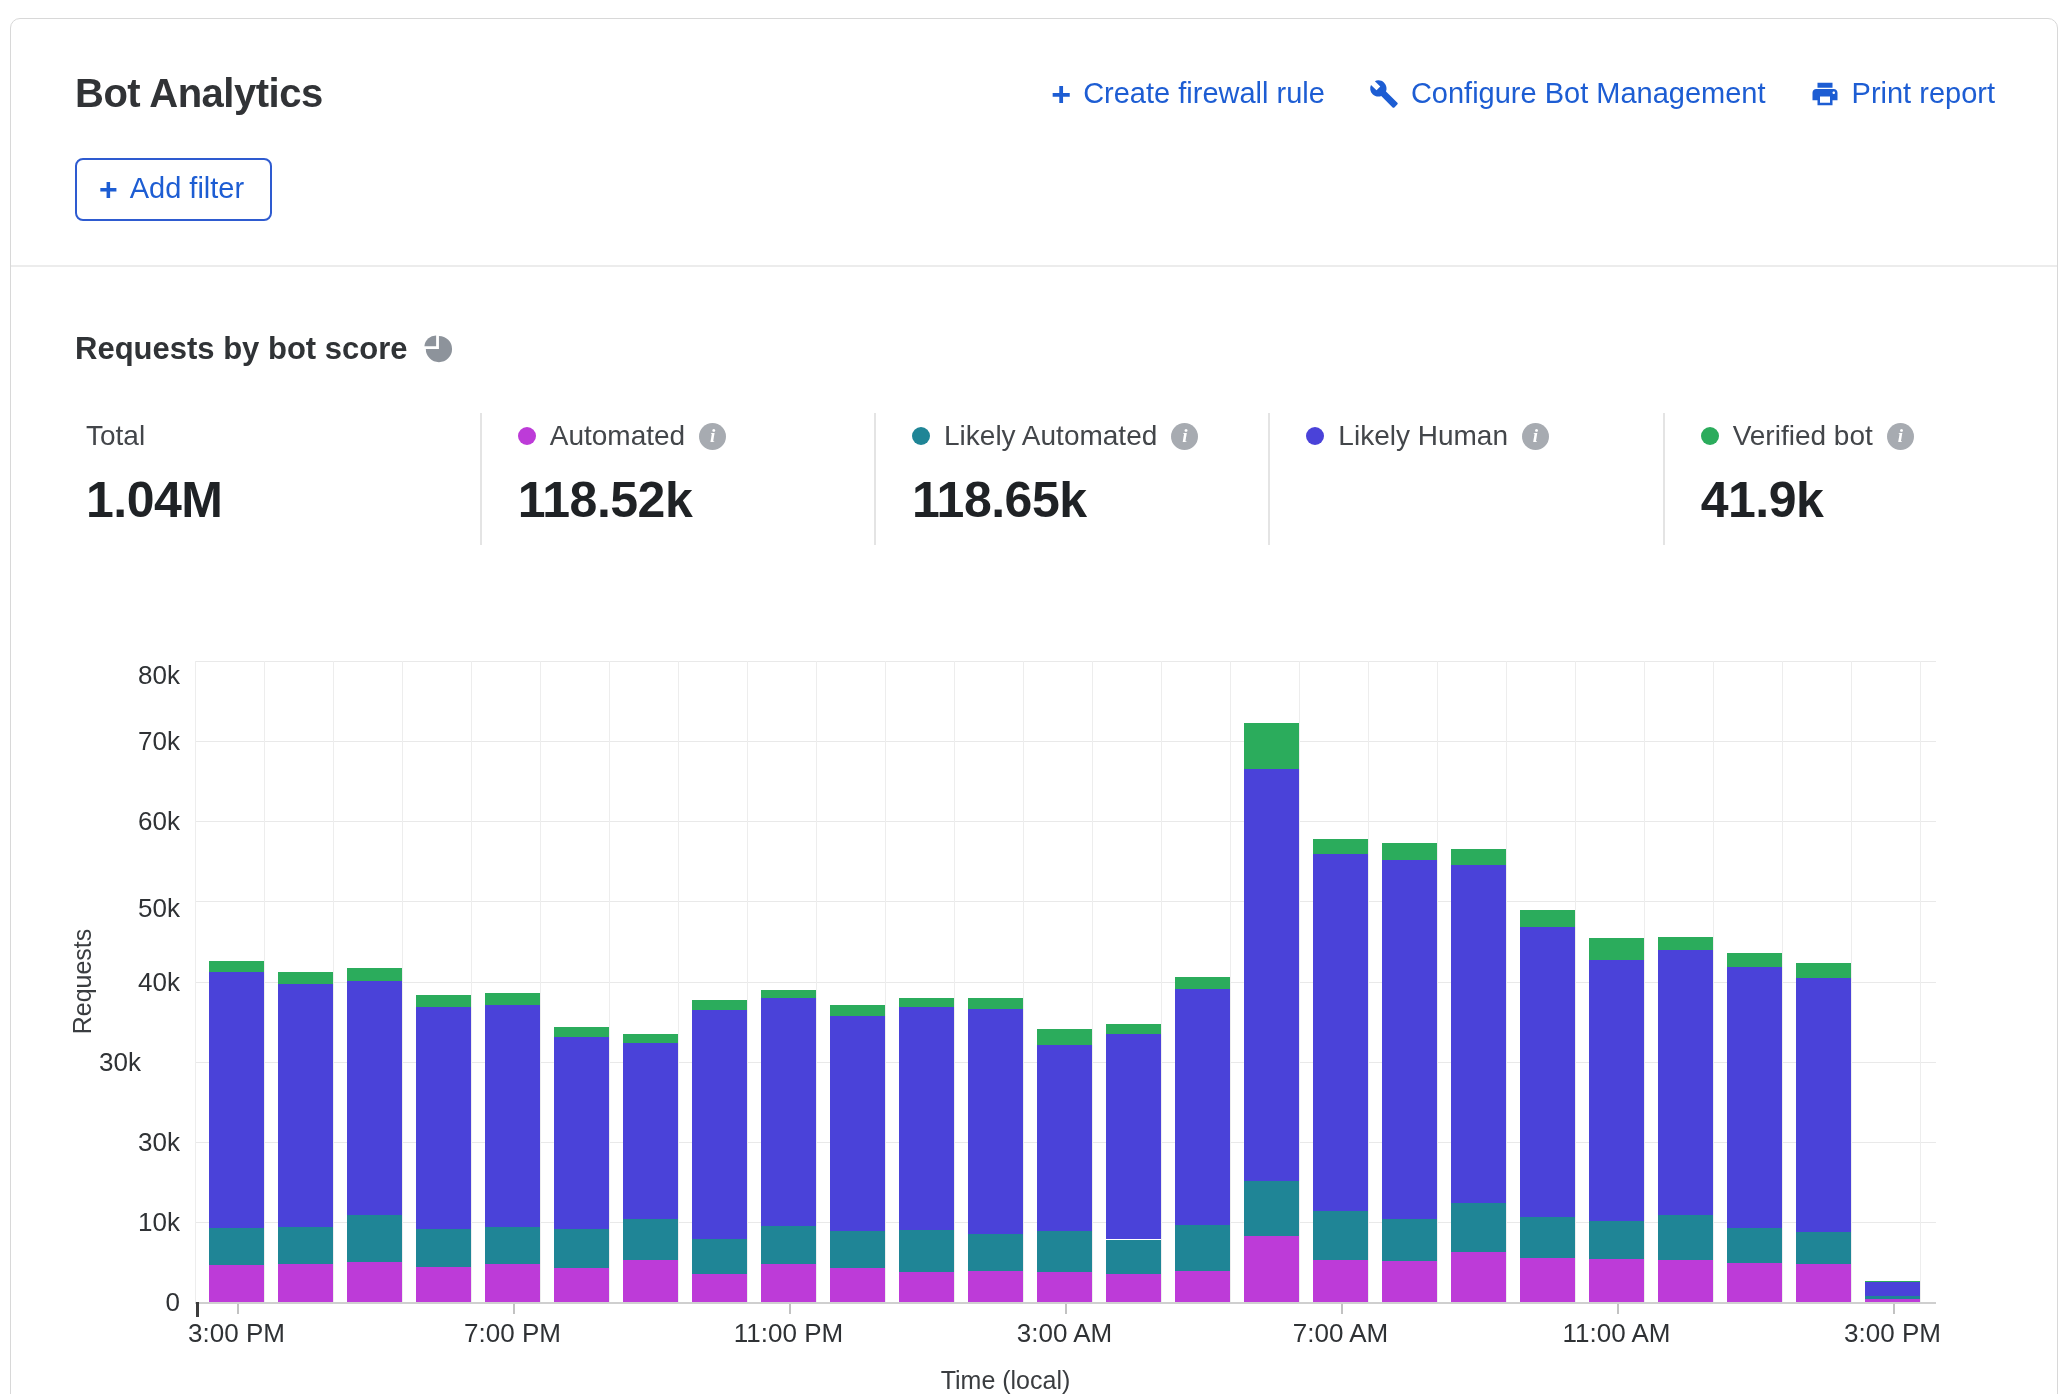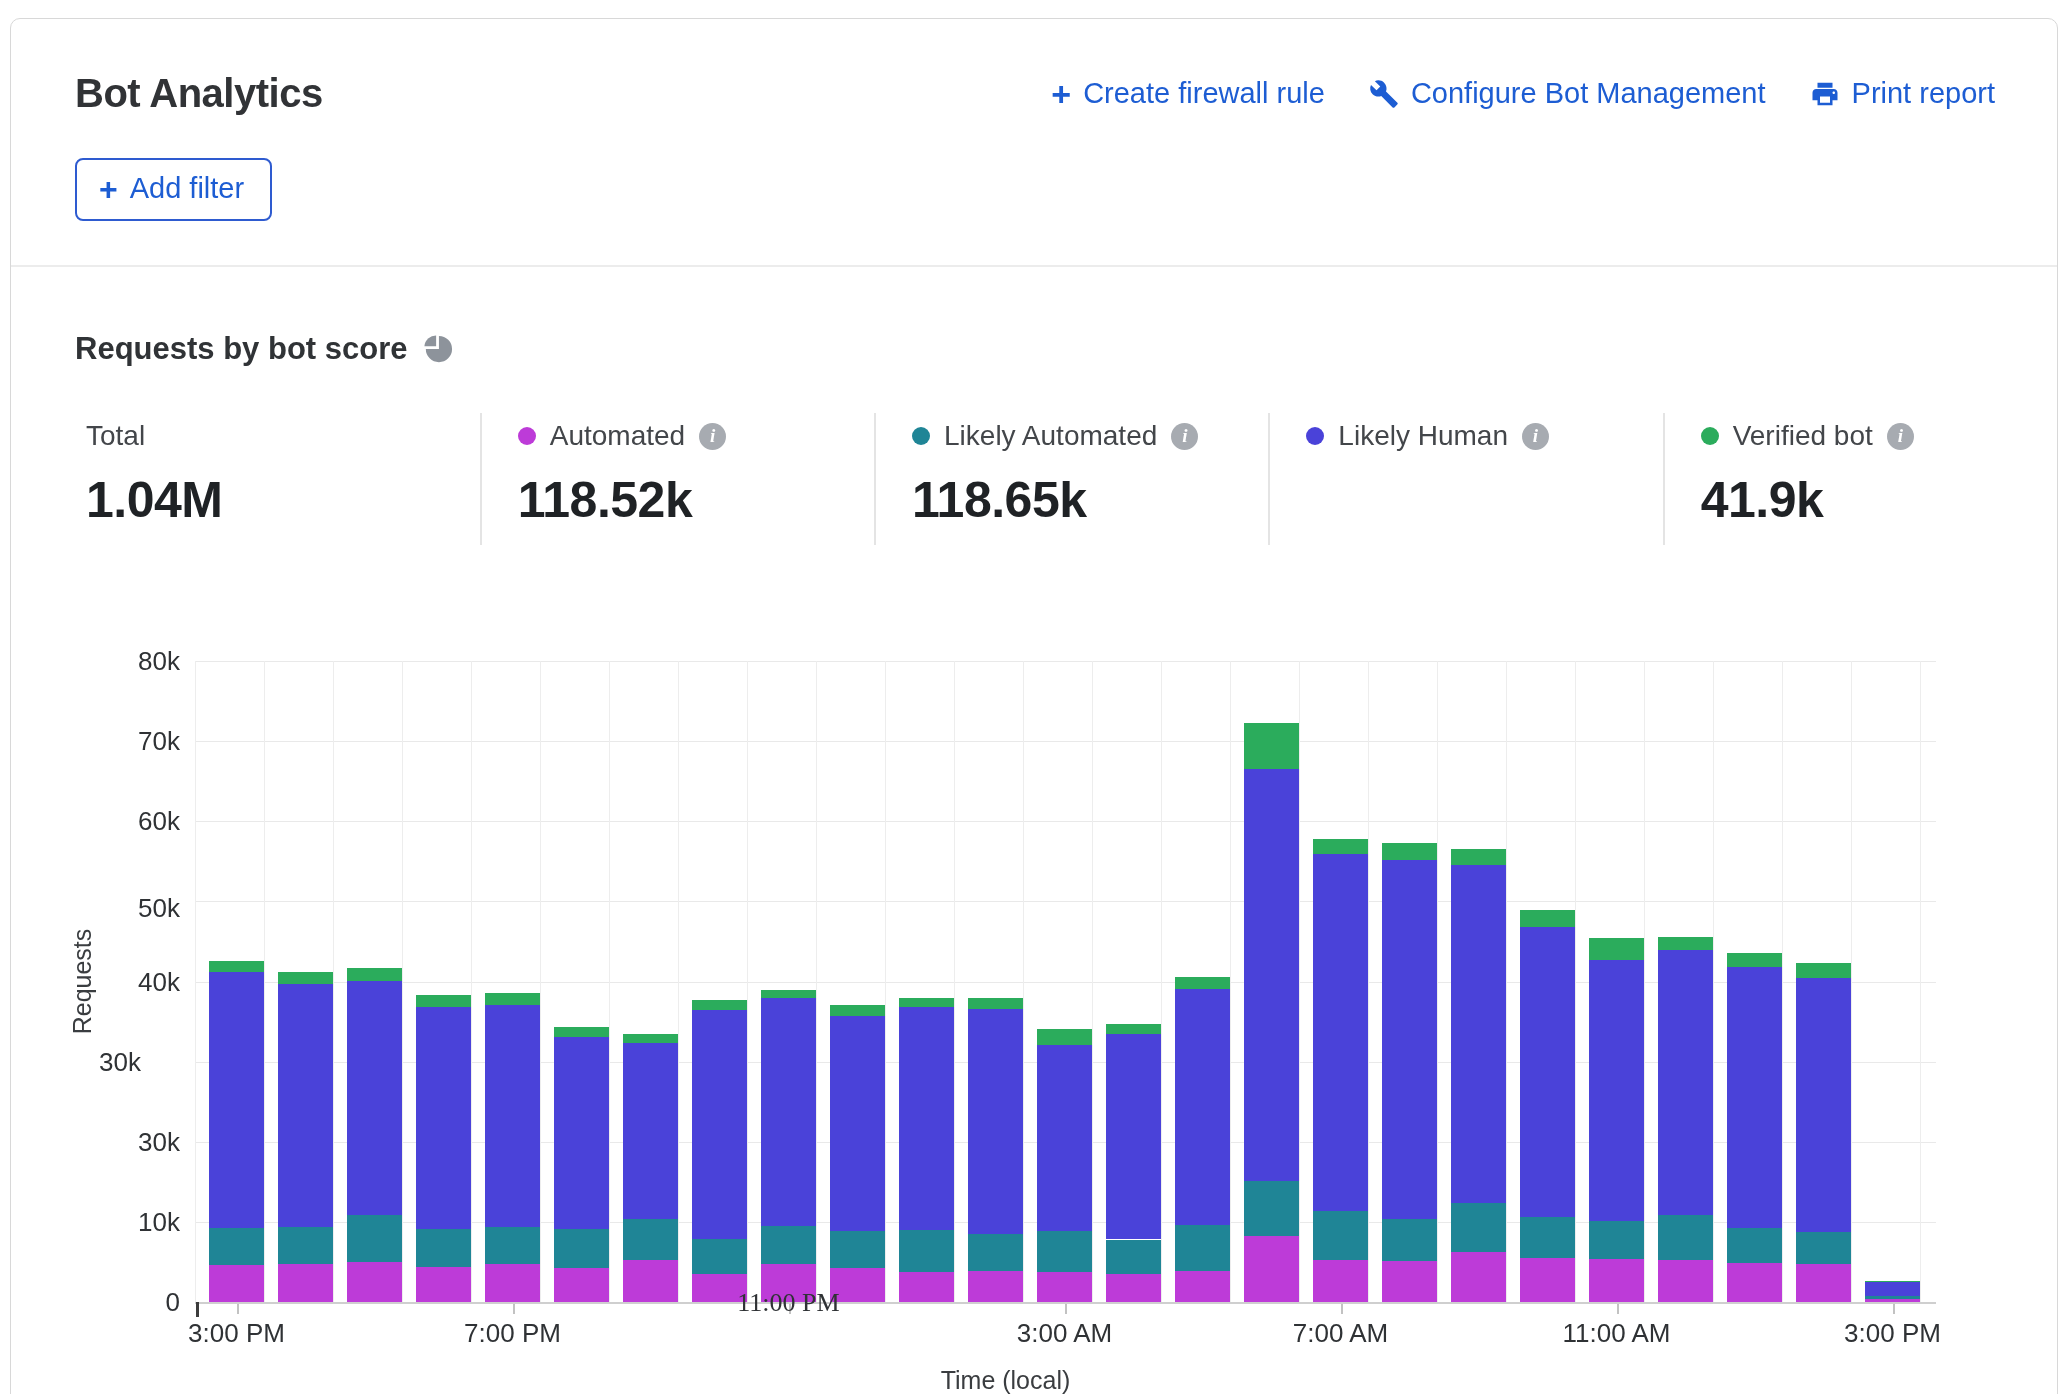--- a/index.html
+++ b/index.html
@@ -144,21 +144,21 @@
     <div class="ylab" style="left: 60px; top: 406.625px; text-align: center;">30k</div>
     <div class="gl-h" style="left: 195px; top: 341.5px; width: 1741px;"></div>
     <div class="ylab" style="left: 60px; top: 326.5px;">40k</div>
     <div class="gl-h" style="left: 195px; top: 261.375px; width: 1741px;"></div>
     <div class="ylab" style="left: 60px; top: 253px;">50k</div>
     <div class="gl-h" style="left: 195px; top: 181.25px; width: 1741px;"></div>
     <div class="ylab" style="left: 60px; top: 166.25px;">60k</div>
     <div class="gl-h" style="left: 195px; top: 101.125px; width: 1741px;"></div>
     <div class="ylab" style="left: 60px; top: 86.125px;">70k</div>
     <div class="gl-h" style="left: 195px; top: 21px; width: 1741px;"></div>
-    <div class="ylab" style="left: 60px; top: 6px;">80k</div>
+    <div class="ylab" style="left: 60px; top: 20px;">80k</div>
     <div class="gl-v" style="left: 195px; top: 21px; height: 641px;"></div>
     <div class="gl-v" style="left: 264px; top: 21px; height: 641px;"></div>
     <div class="gl-v" style="left: 333px; top: 21px; height: 641px;"></div>
     <div class="gl-v" style="left: 402px; top: 21px; height: 641px;"></div>
     <div class="gl-v" style="left: 471px; top: 21px; height: 641px;"></div>
     <div class="gl-v" style="left: 540px; top: 21px; height: 641px;"></div>
     <div class="gl-v" style="left: 609px; top: 21px; height: 641px;"></div>
     <div class="gl-v" style="left: 678px; top: 21px; height: 641px;"></div>
     <div class="gl-v" style="left: 747px; top: 21px; height: 641px;"></div>
     <div class="gl-v" style="left: 816px; top: 21px; height: 641px;"></div>
@@ -278,21 +278,21 @@
     <div class="seg" style="left: 1796px; top: 323.071px; width: 55px; height: 15.2237px; background: rgb(43, 172, 92);"></div>
     <div class="seg" style="left: 1865px; top: 658.795px; width: 55px; height: 3.205px; background: rgb(189, 59, 216);"></div>
     <div class="seg" style="left: 1865px; top: 655.991px; width: 55px; height: 2.80437px; background: rgb(31, 133, 150);"></div>
     <div class="seg" style="left: 1865px; top: 642.369px; width: 55px; height: 13.6212px; background: rgb(74, 66, 217);"></div>
     <div class="seg" style="left: 1865px; top: 641.168px; width: 55px; height: 1.20187px; background: rgb(43, 172, 92);"></div>
     <div class="tick" style="left: 236.5px; top: 664px; height: 10px;"></div>
     <div class="xlab" style="left: 156.5px; top: 678px;">3:00 PM</div>
     <div class="tick" style="left: 512.5px; top: 664px; height: 10px;"></div>
     <div class="xlab" style="left: 432.5px; top: 678px;">7:00 PM</div>
     <div class="tick" style="left: 788.5px; top: 664px; height: 10px;"></div>
-    <div class="xlab" style="left: 708.5px; top: 648px; font-family: Liberation Serif, serif;">11:00 PM</div>
+    <div class="xlab" style="left: 708.5px; top: 678px;">11:00 PM</div>
     <div class="tick" style="left: 1064.5px; top: 664px; height: 10px;"></div>
     <div class="xlab" style="left: 984.5px; top: 678px;">3:00 AM</div>
     <div class="tick" style="left: 1340.5px; top: 664px; height: 10px;"></div>
     <div class="xlab" style="left: 1260.5px; top: 678px;">7:00 AM</div>
     <div class="tick" style="left: 1616.5px; top: 664px; height: 10px;"></div>
     <div class="xlab" style="left: 1536.5px; top: 678px;">11:00 AM</div>
     <div class="tick" style="left: 1892.5px; top: 664px; height: 10px;"></div>
     <div class="xlab" style="left: 1812.5px; top: 678px;">3:00 PM</div>
     <div class="y-title" style="left: 30px; top: 326.5px;">Requests</div>
     <div class="x-title" style="left: 845.5px; top: 726px;">Time (local)</div>

